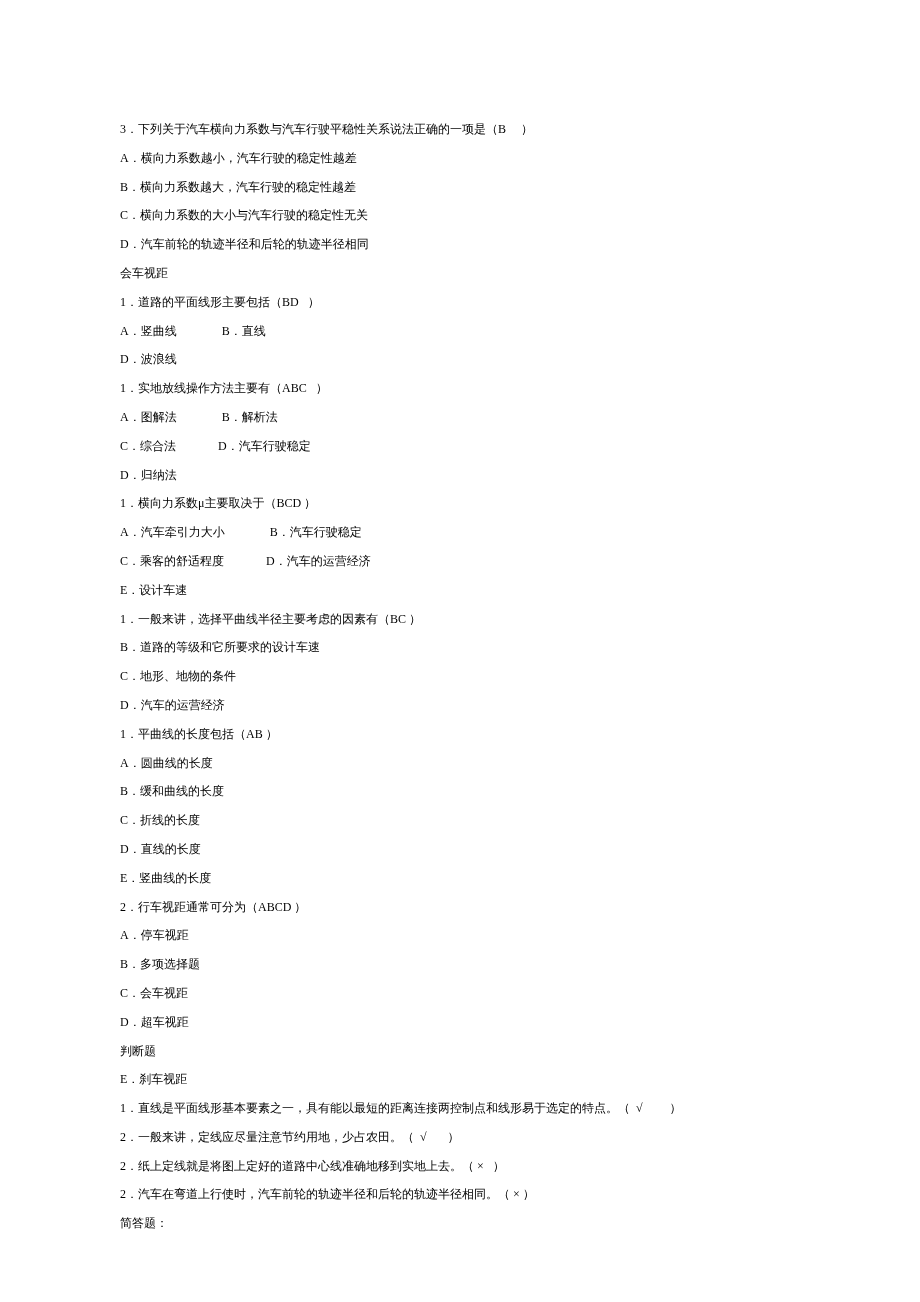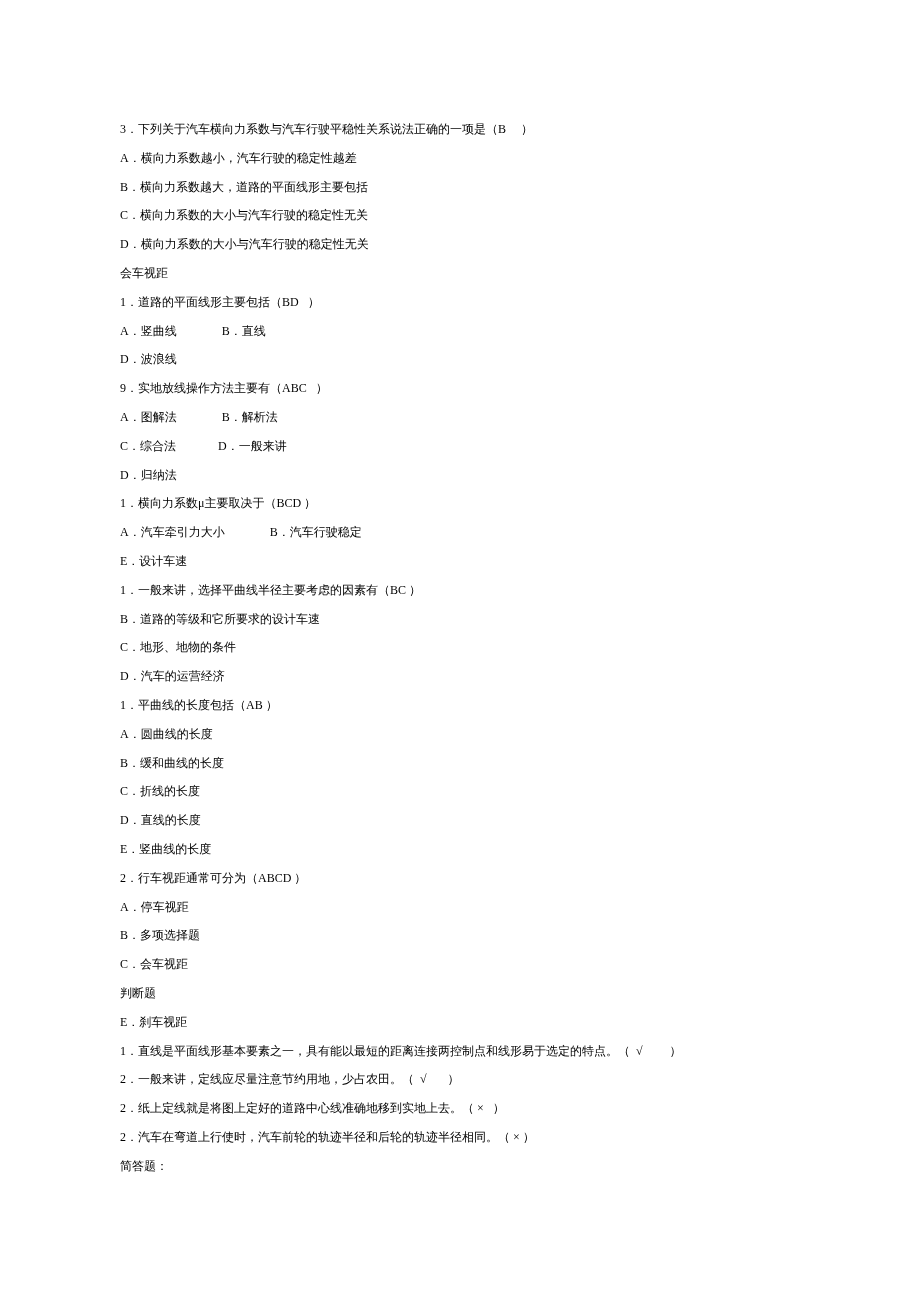--- a/index.html
+++ b/index.html
@@ -19,48 +19,50 @@
     .line {
       white-space: pre;
     }
   </style>
 </head>
 <body>
 
 <div id="content">
     <div class="line">3．下列关于汽车横向力系数与汽车行驶平稳性关系说法正确的一项是（B     ）</div>
     <div class="line">A．横向力系数越小，汽车行驶的稳定性越差</div>
-    <div class="line">B．横向力系数越大，道路的平面线形主要包括</div>
+    <div class="line">B．横向力系数越大，汽车行驶的稳定性越差</div>
     <div class="line">C．横向力系数的大小与汽车行驶的稳定性无关</div>
-    <div class="line">D．横向力系数的大小与汽车行驶的稳定性无关</div>
+    <div class="line">D．汽车前轮的轨迹半径和后轮的轨迹半径相同</div>
     <div class="line">会车视距</div>
     <div class="line">1．道路的平面线形主要包括（BD   ）</div>
     <div class="line">A．竖曲线               B．直线</div>
     <div class="line">D．波浪线</div>
-    <div class="line">9．实地放线操作方法主要有（ABC   ）</div>
+    <div class="line">1．实地放线操作方法主要有（ABC   ）</div>
     <div class="line">A．图解法               B．解析法</div>
-    <div class="line">C．综合法              D．一般来讲</div>
+    <div class="line">C．综合法              D．汽车行驶稳定</div>
     <div class="line">D．归纳法</div>
     <div class="line">1．横向力系数μ主要取决于（BCD ）</div>
     <div class="line">A．汽车牵引力大小               B．汽车行驶稳定</div>
+    <div class="line">C．乘客的舒适程度              D．汽车的运营经济</div>
     <div class="line">E．设计车速</div>
     <div class="line">1．一般来讲，选择平曲线半径主要考虑的因素有（BC ）</div>
     <div class="line">B．道路的等级和它所要求的设计车速</div>
     <div class="line">C．地形、地物的条件</div>
     <div class="line">D．汽车的运营经济</div>
     <div class="line">1．平曲线的长度包括（AB ）</div>
     <div class="line">A．圆曲线的长度</div>
     <div class="line">B．缓和曲线的长度</div>
     <div class="line">C．折线的长度</div>
     <div class="line">D．直线的长度</div>
     <div class="line">E．竖曲线的长度</div>
     <div class="line">2．行车视距通常可分为（ABCD ）</div>
     <div class="line">A．停车视距</div>
     <div class="line">B．多项选择题</div>
     <div class="line">C．会车视距</div>
+    <div class="line">D．超车视距</div>
     <div class="line">判断题</div>
     <div class="line">E．刹车视距</div>
     <div class="line">1．直线是平面线形基本要素之一，具有能以最短的距离连接两控制点和线形易于选定的特点。（  √         ）</div>
     <div class="line">2．一般来讲，定线应尽量注意节约用地，少占农田。（  √       ）</div>
     <div class="line">2．纸上定线就是将图上定好的道路中心线准确地移到实地上去。（ ×   ）</div>
     <div class="line">2．汽车在弯道上行使时，汽车前轮的轨迹半径和后轮的轨迹半径相同。（ × ）</div>
     <div class="line">简答题：</div>
   </div>
 
 </body></html>

